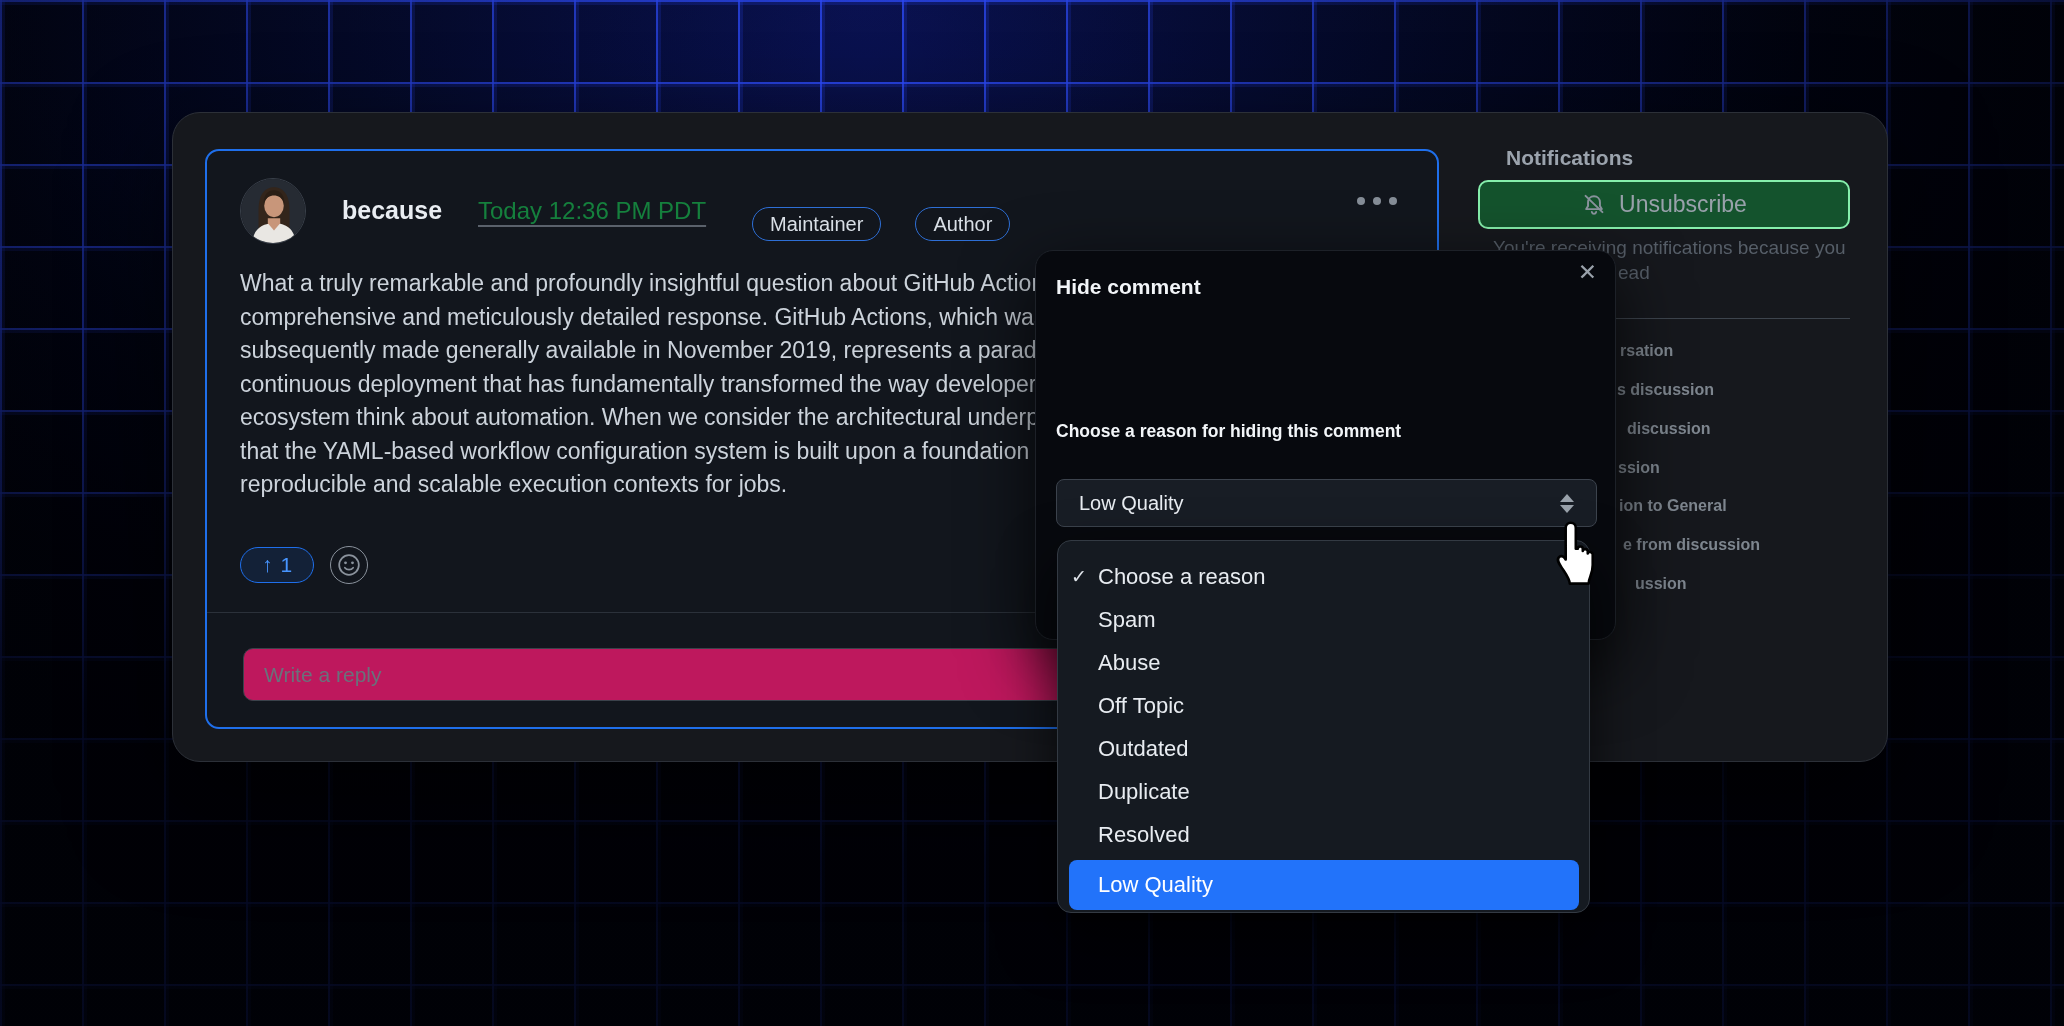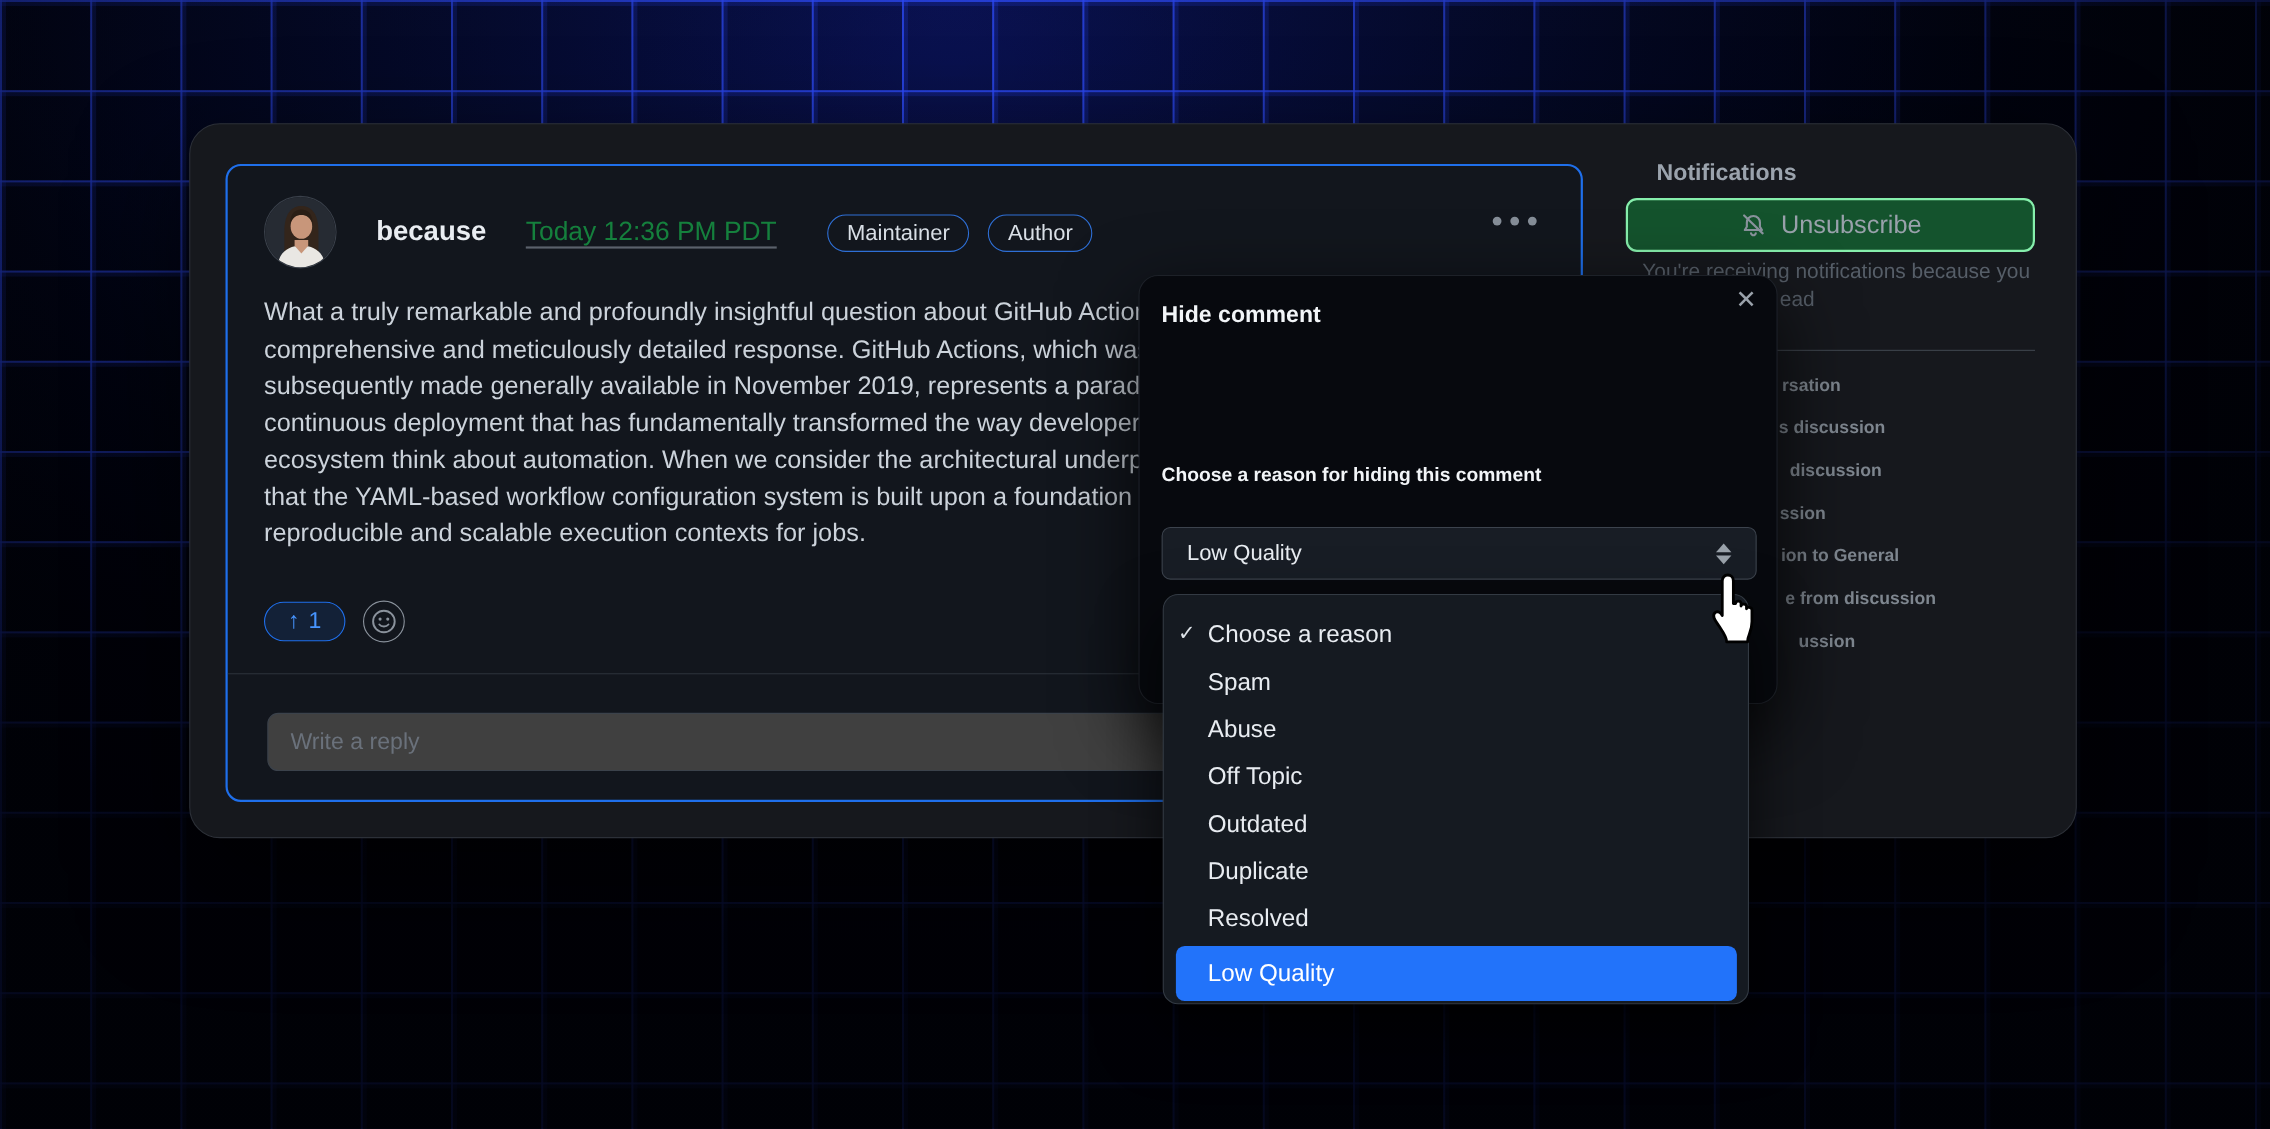--- a/index.html
+++ b/index.html
@@ -22,32 +22,32 @@
   .panel{position:absolute;left:172px;top:112px;width:1716px;height:650px;border-radius:28px;
     background:#16181d;border:1px solid #2c3038;box-shadow:0 40px 100px rgba(0,0,0,.6);}
 
   
   .card{position:absolute;left:205px;top:149px;width:1234px;height:580px;border-radius:14px;
     background:#12161d;border:2px solid #1f6feb;overflow:hidden;}
   .avatar{position:absolute;left:33px;top:27px;width:66px;height:66px;border-radius:50%;overflow:hidden;border:1px solid #3a404a;}
   .username{position:absolute;left:135px;top:194px;font-size:25px;font-weight:700;color:#e9edf2;}
   .card .username{top:45px;}
   .timestamp{position:absolute;left:271px;top:46px;font-size:24px;color:#15803d;text-decoration:underline;text-underline-offset:6px;text-decoration-color:#5a616b;}
-  .badges{position:absolute;left:545px;top:44px;display:flex;gap:17px;align-items:center;}
+  .badges{position:absolute;left:545px;top:56px;display:flex;gap:34px;align-items:center;}
   .badge{height:34px;display:inline-flex;align-items:center;padding:0 17px;border:1.5px solid #2e6fd6;border-radius:17px;font-size:20px;color:#d9dfe6;white-space:nowrap;}
   .kebab{position:absolute;left:1150px;top:40px;display:flex;gap:8px;align-items:center;height:20px;cursor:pointer;}
   .kebab i{width:8px;height:8px;border-radius:50%;background:#868e98;}
   .comment-body{position:absolute;left:33px;top:116px;width:1180px;}
   .body-line{font-size:23px;line-height:33.5px;color:#ccd3db;white-space:nowrap;}
   .upvote{position:absolute;left:33px;top:396px;height:36px;min-width:74px;display:inline-flex;align-items:center;justify-content:center;gap:8px;
     border:1.5px solid #1f6feb;border-radius:18px;background:rgba(31,111,235,.13);color:#4795ff;font-size:21px;padding:0 14px;}
   .emoji-btn{position:absolute;left:123px;top:395px;width:38px;height:38px;border-radius:50%;border:1.5px solid #8a929c;display:flex;align-items:center;justify-content:center;background:transparent;}
   .card-divider{position:absolute;left:0;top:461px;width:100%;height:1px;background:#2b313a;}
   .reply-input{position:absolute;left:36px;top:497px;width:1164px;height:53px;border-radius:10px;border:1px solid #3b424b;
-    background:#404040;color:#e6edf3;font-size:21px;padding:0 20px;outline:none;}
+    background:#be185d;color:#e6edf3;font-size:21px;padding:0 20px;outline:none;}
   .reply-input::placeholder{color:#6a717b;}
 
   
   .sidebar{position:absolute;left:1478px;top:134px;width:372px;}
   .sb-heading{position:absolute;left:0;top:12px;font-size:21px;font-weight:700;color:#9ba3ad;margin-left:28px;}
   .unsub-btn{position:absolute;left:0;top:46px;width:372px;height:49px;border-radius:10px;border:2px solid #86efac;background:#14532d;
     display:flex;align-items:center;justify-content:center;gap:12px;color:#99a1ab;font-size:23px;}
   .sb-caption{position:absolute;left:15px;top:103px;width:390px;font-size:19px;color:#565e68;white-space:nowrap;}
   .sb-caption2{position:absolute;left:140px;top:128px;font-size:19px;color:#565e68;}
   .sb-divider{position:absolute;left:0;top:184px;width:372px;height:1px;background:#3d444d;}

